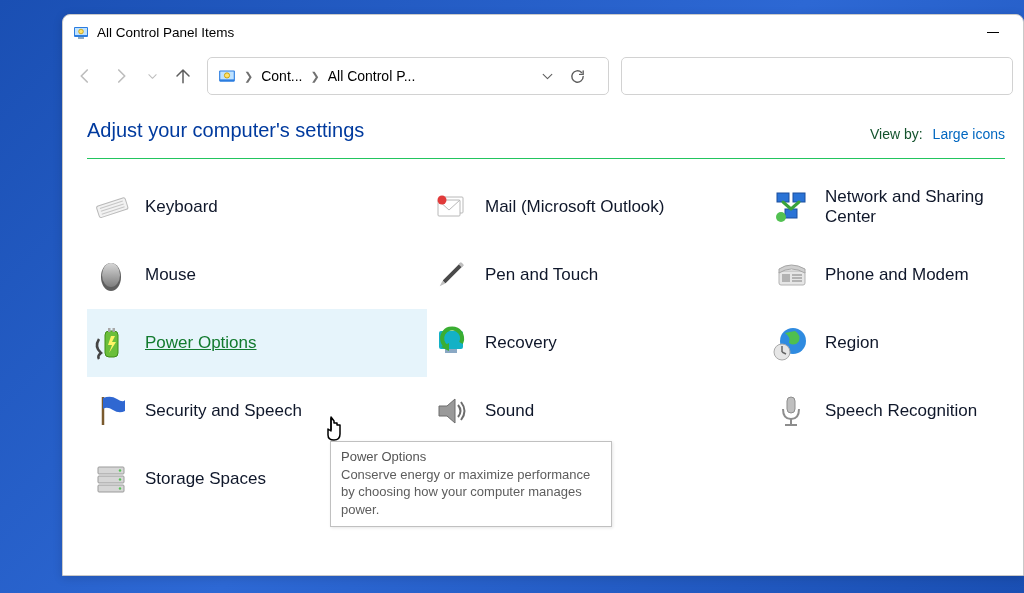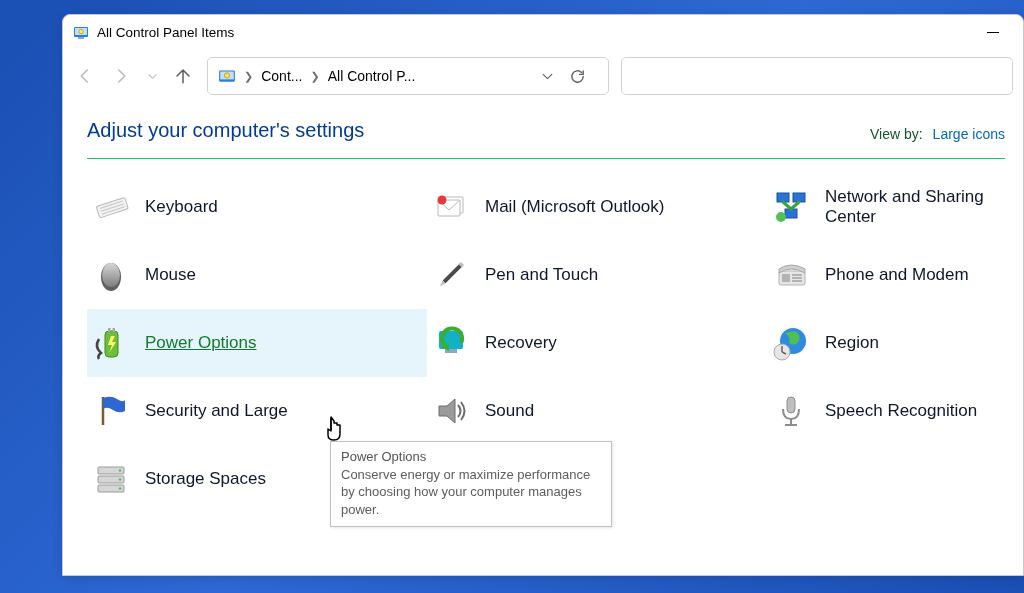--- a/index.html
+++ b/index.html
@@ -431,21 +431,21 @@
       </div>
 
 
       <div class="item">
         <span class="icon">
           <svg width="40" height="40" viewBox="0 0 40 40">
             <line x1="12" y1="6" x2="12" y2="34" stroke="#7a5a2e" stroke-width="2.5"></line>
             <path d="M12 7 Q20 4 26 8 Q32 12 34 9 L34 20 Q28 23 22 19 Q16 15 12 18 Z" fill="#2f67d1"></path>
           </svg>
         </span>
-        <span class="label">Security and Large</span>
+        <span class="label">Security and Speech</span>
       </div>
 
       <div class="item">
         <span class="icon">
           <svg width="40" height="40" viewBox="0 0 40 40">
             <polygon points="8,15 16,15 24,8 24,32 16,25 8,25" fill="#9a9a9a" stroke="#6d6d6d"></polygon>
             <path d="M27 14 Q32 20 27 26" fill="none" stroke="#6d6d6d" stroke-width="2"></path>
             <path d="M30 11 Q37 20 30 29" fill="none" stroke="#6d6d6d" stroke-width="2"></path>
           </svg>
         </span>

